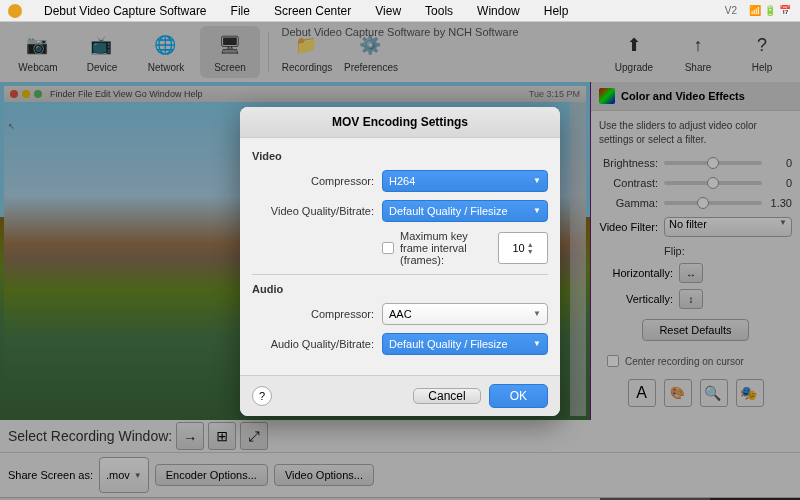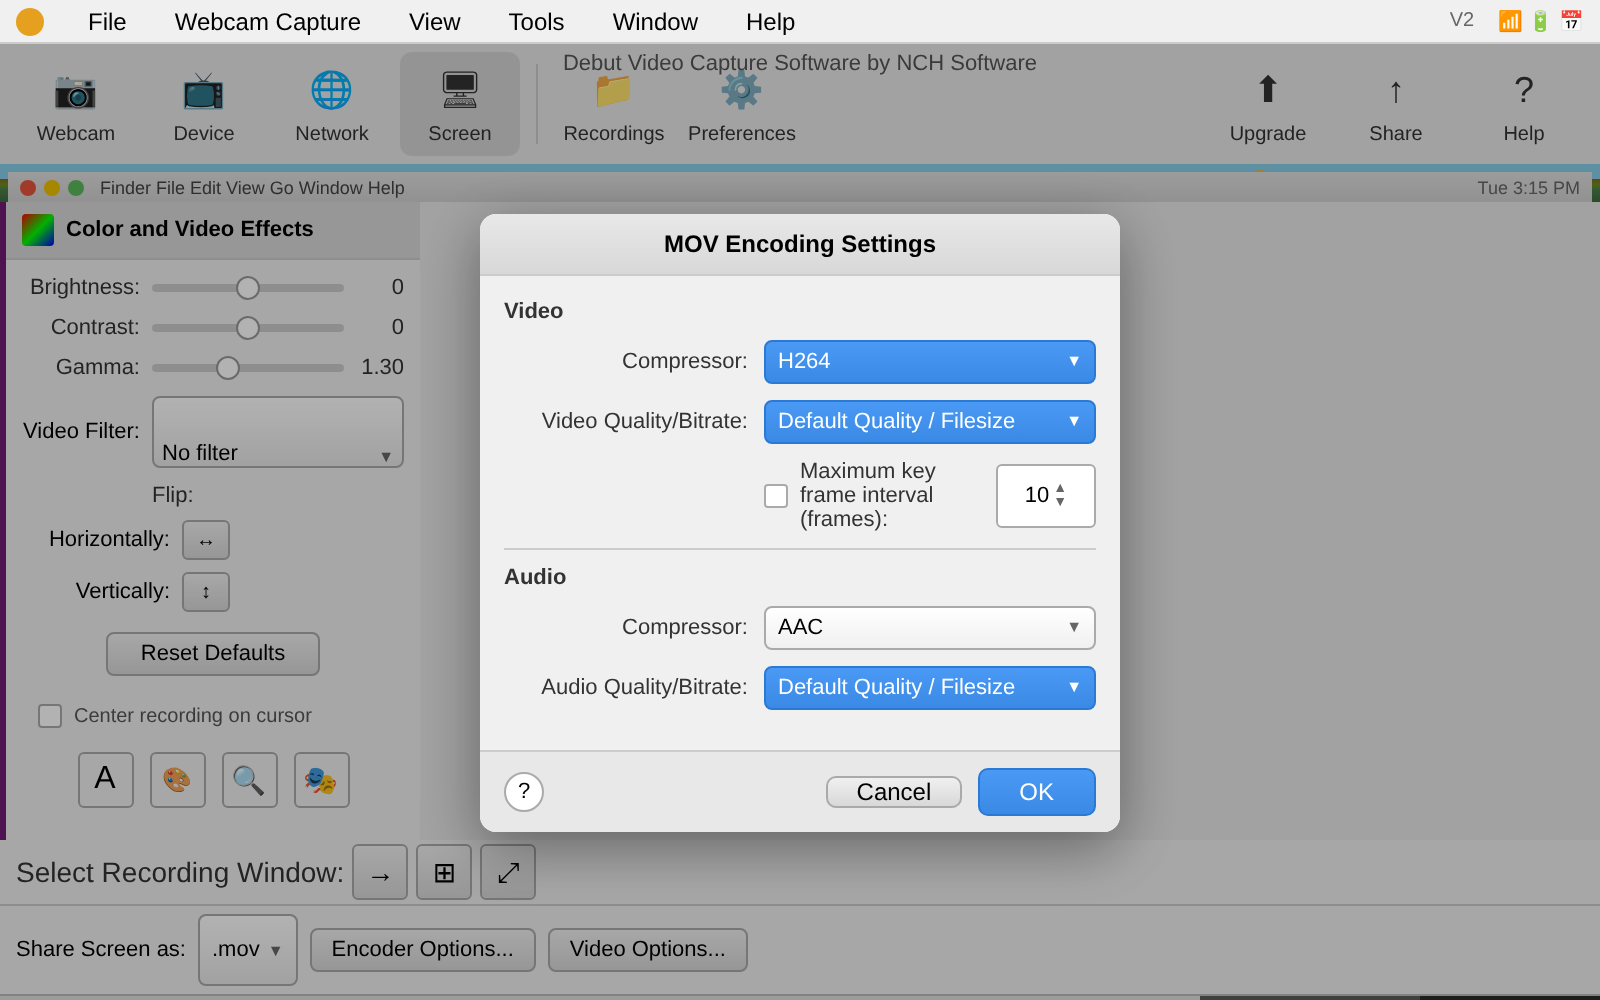--- a/index.html
+++ b/index.html
@@ -8,40 +8,40 @@
     
     #menubar { background: #f0f0f0; border-bottom: 1px solid #ccc; height: 22px; display: flex; align-items: center; padding: 0 8px; gap: 12px; font-size: 12px; }
     #menubar .app-icon { width: 14px; height: 14px; background: #e5a020; border-radius: 50%; margin-right: 4px; }
     #menubar .menu-item { cursor: pointer; padding: 0 6px; }
     .toolbar-buttons { display: flex; gap: 4px; align-items: center; }
     .toolbar-btn { display: flex; flex-direction: column; align-items: center; justify-content: center; width: 60px; height: 52px; cursor: pointer; border-radius: 6px; gap: 3px; font-size: 10px; color: #333; }
     .toolbar-btn.active { background: rgba(0,0,0,0.08); }
     .toolbar-icon { width: 28px; height: 28px; display: flex; align-items: center; justify-content: center; font-size: 18px; }
 
     
-    #main { display: flex; height: calc(500px - 22px - 60px - 30px - 50px); flex-direction: column; }
+    #main { display: flex; height: calc(500px - 22px - 60px - 30px - 50px); }
 
     
     #preview-area { flex: 1; background: #2a2a2a; position: relative; overflow: hidden; }
     #preview-content { width: 100%; height: 100%; background: linear-gradient(180deg, #87CEEB 0%, #87CEEB 40%, #8B6914 40%, #6B8E23 55%, #4a7c4a 70%, #3d6b3d 100%); position: relative; }
 
     
-    #right-panel { width: 210px; background: #f0f0f0; border-left: 3px solid #701a75; overflow-y: auto; }
+    #right-panel { width: 210px; background: #f0f0f0; border-left: 1px solid #701a75; overflow-y: auto; }
     #color-effects-header { background: #d8d8d8; padding: 6px 8px; display: flex; align-items: center; gap: 6px; font-weight: bold; font-size: 11px; border-bottom: 1px solid #ccc; }
     .color-icon { width: 16px; height: 16px; background: linear-gradient(135deg, #f00 0%, #0f0 50%, #00f 100%); border-radius: 2px; }
     #color-effects-body { padding: 8px; }
     .ce-desc { font-size: 10px; color: #444; margin-bottom: 10px; line-height: 1.4; }
     .slider-row { display: flex; align-items: center; margin-bottom: 8px; }
     .slider-label { width: 65px; font-size: 11px; color: #333; text-align: right; padding-right: 6px; }
     .slider-track { flex: 1; height: 4px; background: #ccc; border-radius: 2px; position: relative; }
     .slider-thumb { width: 12px; height: 12px; background: #fff; border: 1px solid #999; border-radius: 50%; position: absolute; top: -4px; left: 50%; transform: translateX(-50%); }
     .slider-value { width: 30px; text-align: right; font-size: 11px; color: #333; padding-left: 4px; }
     .filter-row { display: flex; align-items: center; margin-bottom: 8px; }
     .filter-label { width: 65px; font-size: 11px; text-align: right; padding-right: 6px; }
-    .filter-select { flex: 1; height: 36px; background: linear-gradient(to bottom, #fff, #e8e8e8); border: 1px solid #aaa; border-radius: 4px; font-size: 11px; padding: 0 4px; display: flex; align-items: flex-end; justify-content: space-between; cursor: pointer; }
+    .filter-select { flex: 1; height: 20px; background: linear-gradient(to bottom, #fff, #e8e8e8); border: 1px solid #aaa; border-radius: 4px; font-size: 11px; padding: 0 4px; display: flex; align-items: flex-start; justify-content: space-between; cursor: pointer; }
     .flip-section { margin-top: 4px; }
     .flip-row { display: flex; align-items: center; margin-bottom: 6px; }
     .flip-label { width: 80px; font-size: 11px; text-align: right; padding-right: 6px; }
     .flip-btn { width: 24px; height: 20px; background: linear-gradient(to bottom, #f0f0f0, #d8d8d8); border: 1px solid #aaa; border-radius: 3px; cursor: pointer; display: flex; align-items: center; justify-content: center; font-size: 10px; }
     .reset-btn { display: block; margin: 10px auto; padding: 4px 16px; background: linear-gradient(to bottom, #f0f0f0, #d8d8d8); border: 1px solid #aaa; border-radius: 4px; font-size: 11px; cursor: pointer; }
     .center-cursor { display: flex; align-items: center; gap: 6px; font-size: 10px; color: #555; padding: 4px 8px; }
     .checkbox-small { width: 12px; height: 12px; border: 1px solid #aaa; border-radius: 2px; background: #fff; }
 
     
     #playback-bar { height: 50px; background: #e0e0e0; border-top: 1px solid #bbb; display: flex; align-items: center; gap: 0; }
@@ -100,22 +100,23 @@
     
     #select-row { display: flex; align-items: center; gap: 4px; padding: 2px 8px; background: #f0f0f0; }
     .select-label { font-size: 14px; color: #333; }
     .select-window-btn { width: 28px; height: 28px; background: linear-gradient(to bottom, #f0f0f0, #d8d8d8); border: 1px solid #aaa; border-radius: 3px; cursor: pointer; display: flex; align-items: center; justify-content: center; font-size: 14px; }
   </style>
 </head>
 <body>
 
 <div id="menubar">
   <div class="app-icon"></div>
+  <span class="menu-item">Debut Video Capture Software</span>
   <span class="menu-item">File</span>
-  <span class="menu-item">Webcam Capture</span>
+  <span class="menu-item">Screen Center</span>
   <span class="menu-item">View</span>
   <span class="menu-item">Tools</span>
   <span class="menu-item">Window</span>
   <span class="menu-item">Help</span>
   <span style="margin-left:auto; font-size:10px; color:#666;">V2</span>
   <span style="font-size:10px;">📶 🔋 📅</span>
 </div>
 
 <div id="toolbar-wrapper">
   <div id="toolbar-inner">
@@ -186,20 +187,21 @@
       </div>
     </div>
   </div>
 
   <div id="right-panel">
     <div id="color-effects-header">
       <div class="color-icon"></div>
       <span>Color and Video Effects</span>
     </div>
     <div id="color-effects-body">
+      <p class="ce-desc">Use the sliders to adjust video color settings or select a filter.</p>
 
       <div class="slider-row">
         <span class="slider-label">Brightness:</span>
         <div class="slider-track">
           <div class="slider-thumb"></div>
         </div>
         <span class="slider-value">0</span>
       </div>
 
       <div class="slider-row">

